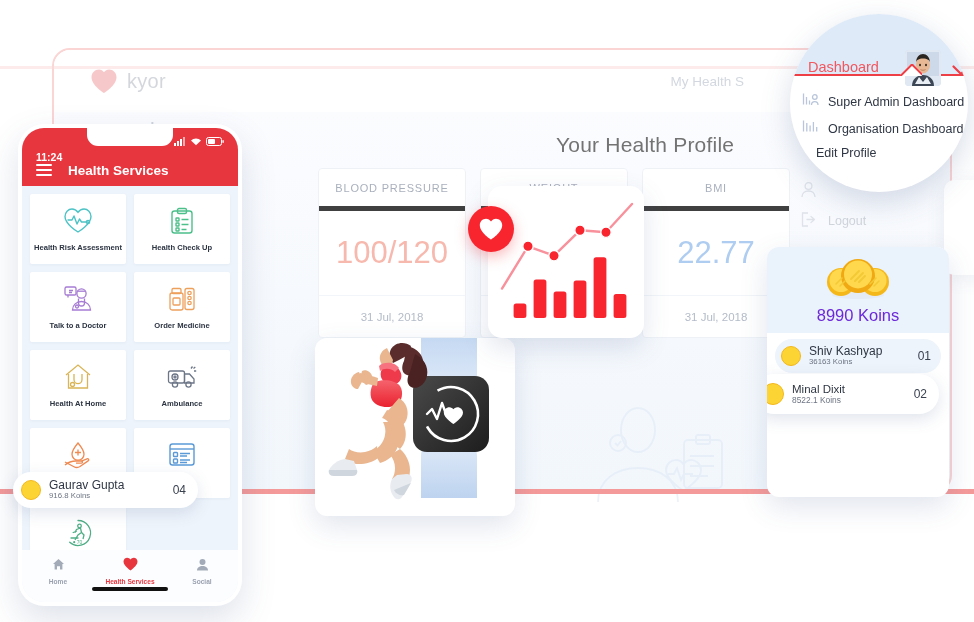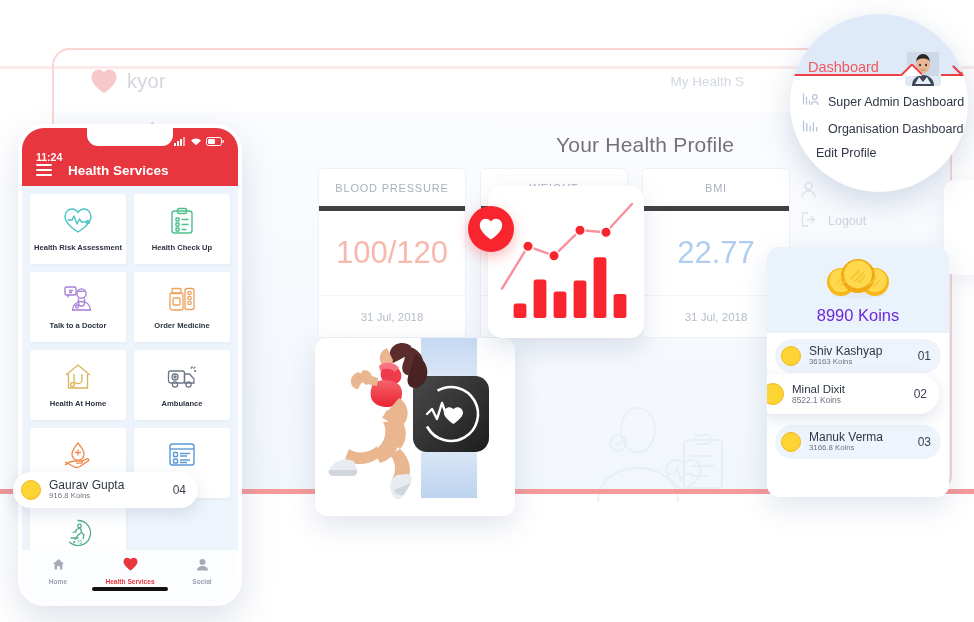--- a/index.html
+++ b/index.html
@@ -554,28 +554,20 @@
     <div class="rank-list">
       <div class="rank-row">
         <span class="coin-dot"></span>
         <span class="rank-txt">
           <span class="rank-name">Shiv Kashyap</span>
           <span class="rank-koins">36163 Koins</span>
         </span>
         <span class="rank-num">01</span>
       </div>
       <div style="height:40px"></div>
-      <div class="rank-row">
-        <span class="coin-dot"></span>
-        <span class="rank-txt">
-          <span class="rank-name">Manuk Verma</span>
-          <span class="rank-koins">3166.8 Koins</span>
-        </span>
-        <span class="rank-num">03</span>
-      </div>
     </div>
 
     <div class="rank-row hl">
       <span class="coin-dot"></span>
       <span class="rank-txt">
         <span class="rank-name">Minal Dixit</span>
         <span class="rank-koins">8522.1 Koins</span>
       </span>
       <span class="rank-num">02</span>
     </div>

